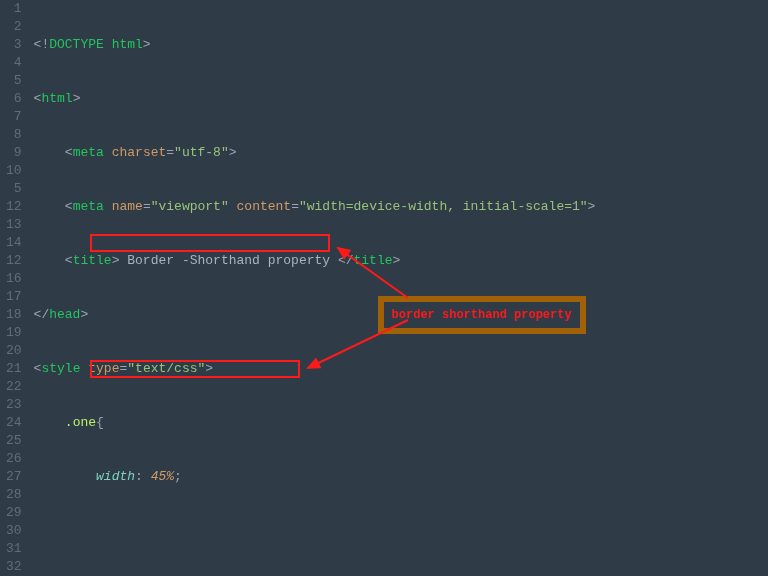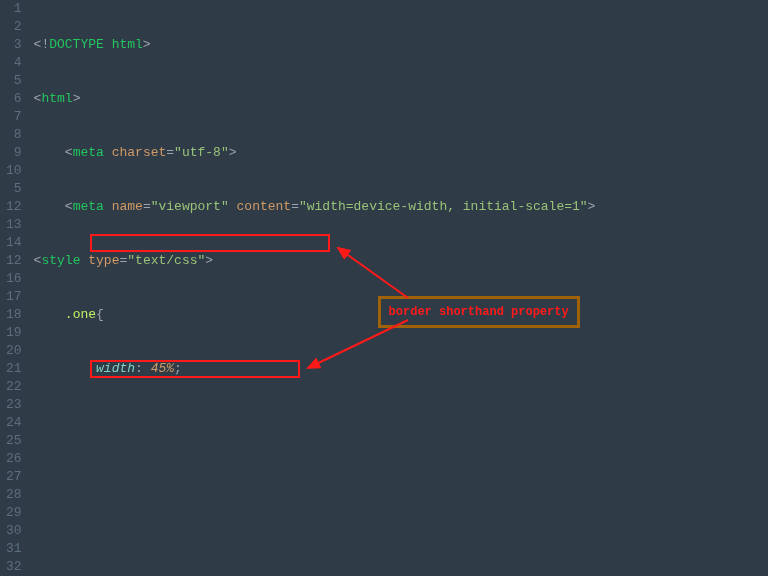--- a/index.html
+++ b/index.html
@@ -38,21 +38,21 @@
 .txt { color: #abb2bf; }
 .punc { color: #9aa5b1; }
 .sel { color: #bef264; }
 .redbox {
   position: absolute;
   border: 2px solid #ff1a1a;
   pointer-events: none;
 }
 .annotation {
   position: absolute;
-  border: 3px solid #a16207;
+  border: 6px solid #a16207;
   color: #ff1a1a;
   font-weight: bold;
   font-size: 12px;
   padding: 4px 8px;
   background: transparent;
   white-space: nowrap;
 }
 svg.arrows {
   position: absolute;
   top: 0; left: 0;
@@ -95,20 +95,22 @@
       <div class="ln">29</div>
       <div class="ln">30</div>
       <div class="ln">31</div>
       <div class="ln">32</div>
     </div>
   <div class="code">
     <div class="line"><span class="punc">&lt;!</span><span class="tag">DOCTYPE html</span><span class="punc">&gt;</span></div>
     <div class="line"><span class="punc">&lt;</span><span class="tag">html</span><span class="punc">&gt;</span></div>
     <div class="line">    <span class="punc">&lt;</span><span class="tag">meta</span> <span class="attr">charset</span><span class="punc">=</span><span class="str">"utf-8"</span><span class="punc">&gt;</span></div>
     <div class="line">    <span class="punc">&lt;</span><span class="tag">meta</span> <span class="attr">name</span><span class="punc">=</span><span class="str">"viewport"</span> <span class="attr">content</span><span class="punc">=</span><span class="str">"width=device-width, initial-scale=1"</span><span class="punc">&gt;</span></div>
+    <div class="line">    <span class="punc">&lt;</span><span class="tag">title</span><span class="punc">&gt;</span><span class="txt"> Border -Shorthand property </span><span class="punc">&lt;/</span><span class="tag">title</span><span class="punc">&gt;</span></div>
+    <div class="line"><span class="punc">&lt;/</span><span class="tag">head</span><span class="punc">&gt;</span></div>
     <div class="line"><span class="punc">&lt;</span><span class="tag">style</span> <span class="attr">type</span><span class="punc">=</span><span class="str">"text/css"</span><span class="punc">&gt;</span></div>
     <div class="line">    <span class="sel">.one</span><span class="punc">{</span></div>
     <div class="line">        <span class="prop">width</span><span class="punc">: </span><span class="val">45%</span><span class="punc">;</span></div>
     
     
     
     
     
     
     

